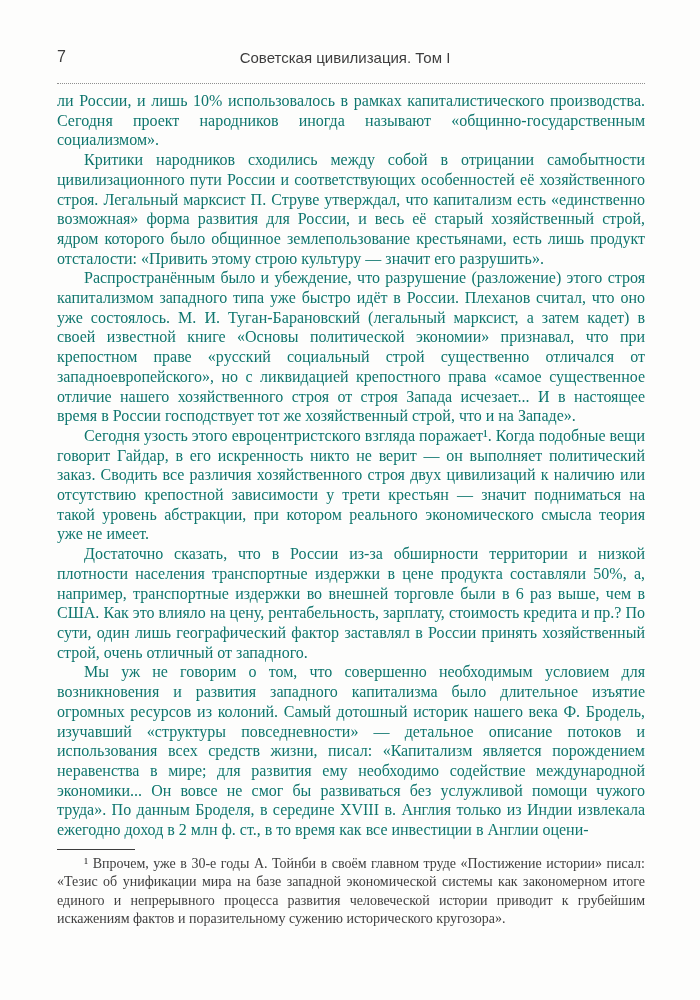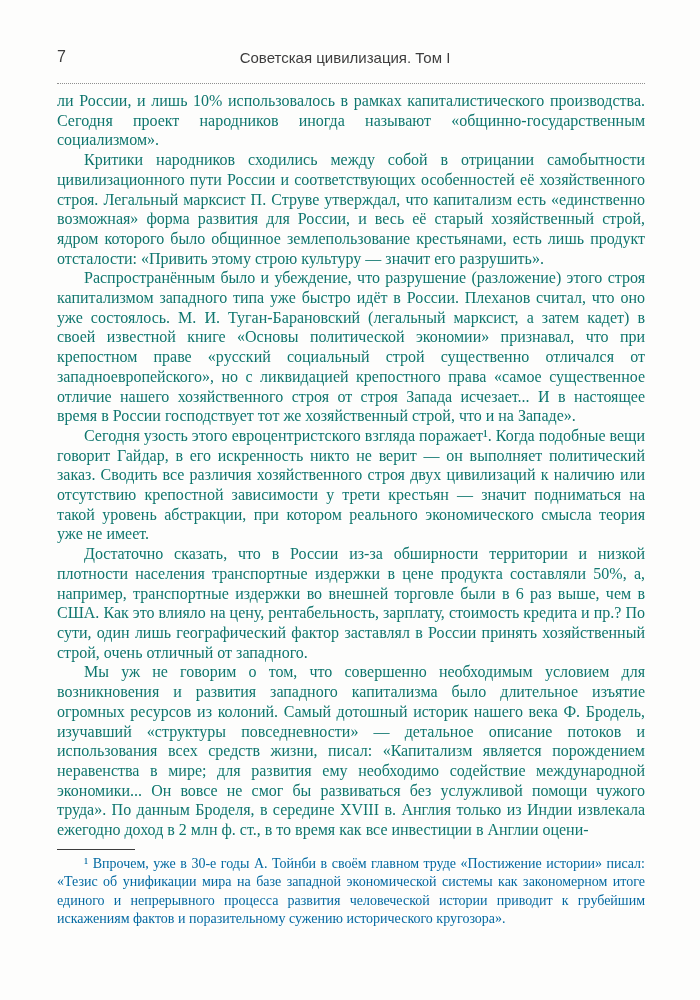--- a/index.html
+++ b/index.html
@@ -66,21 +66,21 @@
   .footnote-separator {
     width: 78px;
     border: none;
     border-top: 1.5px solid #3c3c3c;
     margin: 9px 0 5px 0;
   }
   .footnote {
     font-family: "Liberation Serif", "DejaVu Serif", serif;
     font-size: 14px;
     line-height: 18.4px;
-    color: #0369a1;
+    color: #404040;
     text-align: justify;
   }
   .footnote p {
     margin: 0;
     text-indent: 27px;
   }
 </style>
 </head>
 <body>
 

